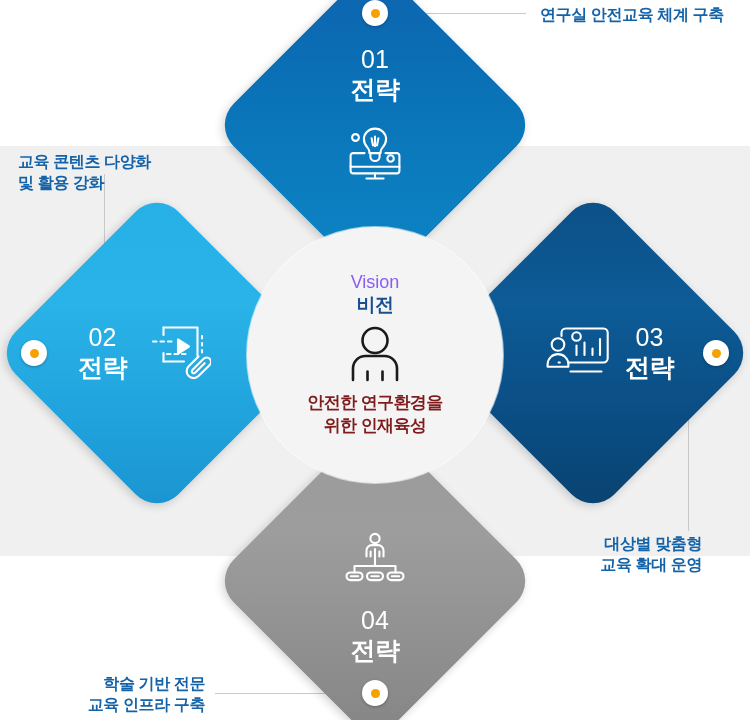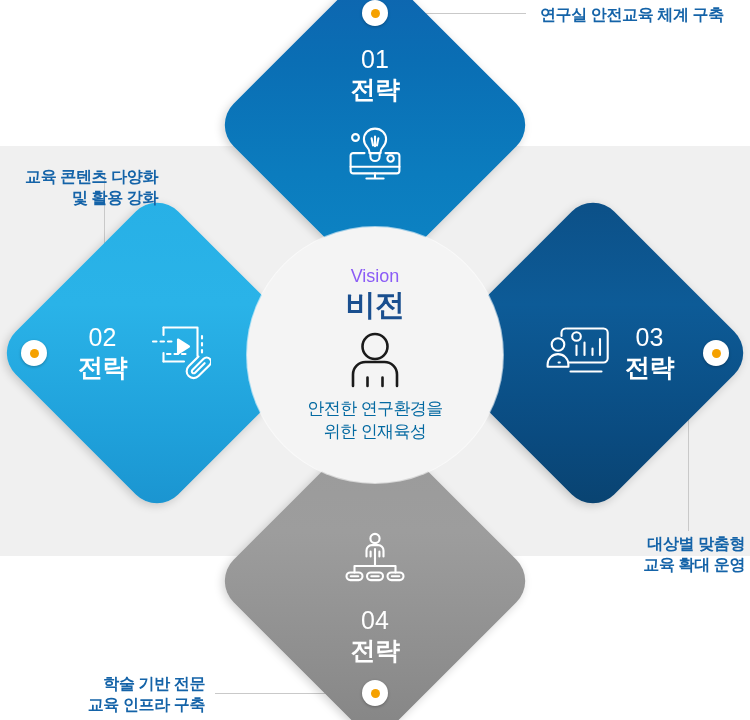--- a/index.html
+++ b/index.html
@@ -180,30 +180,30 @@
     box-shadow: 0 0 0 1px rgba(255,255,255,0.6);
   }
   #center .vision-en {
     color: #8b5cf6;
     font-size: 18px;
     line-height: 1.15;
     margin-bottom: 1px;
   }
   #center .vision-ko {
     color: #1a4f8f;
-    font-size: 30px;
+    font-size: 19px;
     font-weight: bold;
     letter-spacing: -0.5px;
     line-height: 1.2;
   }
   #center .person-icon { margin: 9px 0 6px 0; display: block; }
   #center .vision-desc {
-    color: #0369a1;
+    color: #7f1d1d;
     font-size: 17px;
-    font-weight: normal;
+    font-weight: bold;
     line-height: 1.35;
     letter-spacing: -0.6px;
     text-align: center;
     white-space: pre-line;
   }
 </style>
 </head>
 <body>
 
 <div id="stage">
@@ -212,24 +212,24 @@
 
   <div class="conn-line h" style="left:386px; top:13px; width:140px;"></div>
   <div class="conn-line v" style="left:104px; top:174px; height:180px;"></div>
   <div class="conn-line v" style="left:688px; top:353px; height:178px;"></div>
   <div class="conn-line h" style="left:688px; top:353px; width:18px;"></div>
   <div class="conn-line h" style="left:34px; top:353px; width:71px;"></div>
   <div class="conn-line h" style="left:215px; top:693px; width:150px;"></div>
 
   <div class="caption tl" style="left:540px; top:4px;">연구실 안전교육 체계 구축</div>
 
-  <div class="caption tl" style="left:18px; top:166px; text-align:right; width:140px;">교육 콘텐츠 다양화
+  <div class="caption tl" style="left:18px; top:151px; text-align:left; width:140px;">교육 콘텐츠 다양화
 및 활용 강화</div>
 
-  <div class="caption tr" style="left:605px; top:533px; width:140px;">대상별 맞춤형
+  <div class="caption tr" style="left:562px; top:533px; width:140px;">대상별 맞춤형
 교육 확대 운영</div>
 
   <div class="caption tr" style="left:60px; top:673px; width:145px;text-align:right;">학술 기반 전문
 교육 인프라 구축</div>
 
   <div class="diamond" id="d01">
     <div class="inner">
       <div class="num">01</div>
       <div class="strat">전략</div>
       <span class="dicon">

